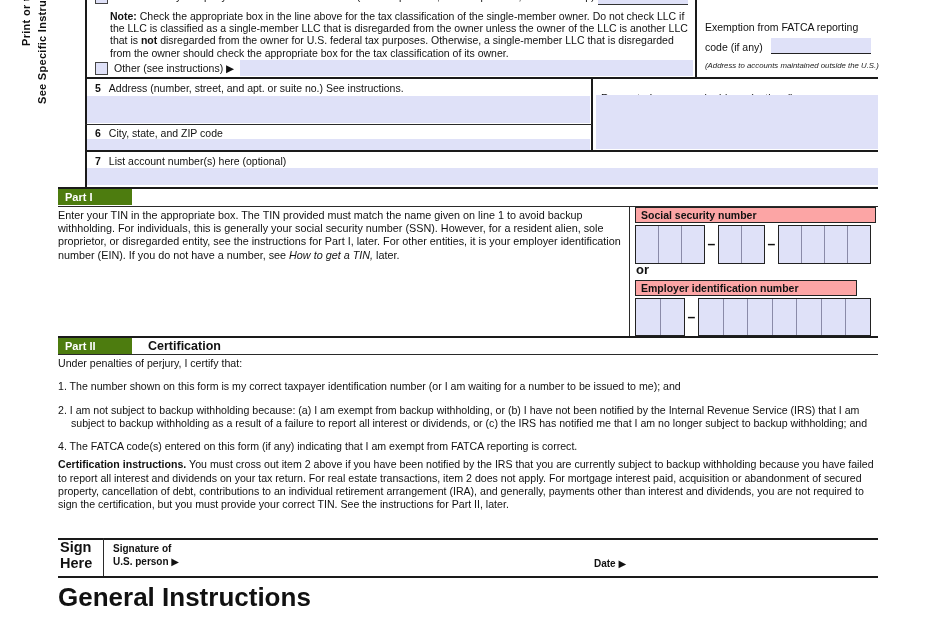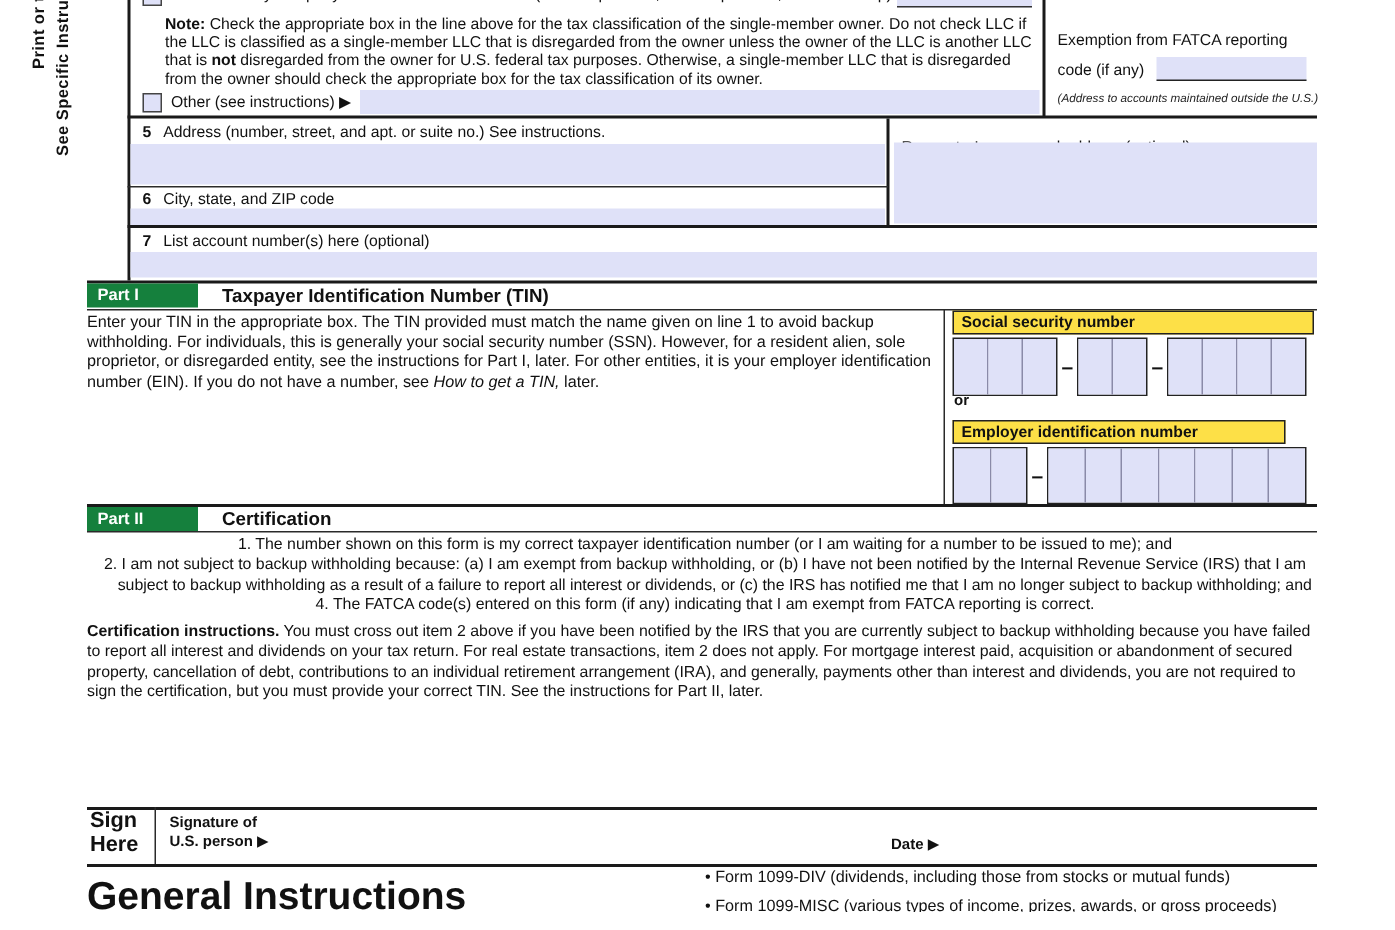--- a/index.html
+++ b/index.html
@@ -12,32 +12,32 @@
   .thin{background:#2a2a2a;}
   .field{background:#dfe1f8;}
   .checkbox{width:13px;height:13px;background:#dfe1f8;border:1.4px solid #444;box-sizing:border-box;flex:0 0 auto;}
   .rot{position:absolute;transform:rotate(-90deg);transform-origin:0 0;white-space:nowrap;font-weight:bold;font-size:11px;letter-spacing:.3px;}
   .smalltext{font-size:10.5px;line-height:12.2px;}
   .b{font-weight:bold;}
   .i{font-style:italic;}
   .rowlabel{display:flex;font-size:10.5px;}
   .rowlabel .num{font-weight:bold;margin-right:8px;}
   .part-header{display:flex;align-items:center;}
-  .part-badge{width:74px;height:15.5px;background:#15803d;color:#fff;font-weight:bold;font-size:11px;display:flex;align-items:center;padding-left:7px;box-sizing:border-box;}
+  .part-badge{width:74px;height:15.5px;background:#4d7c0f;color:#fff;font-weight:bold;font-size:11px;display:flex;align-items:center;padding-left:7px;box-sizing:border-box;}
   .part-title{margin-left:16px;font-weight:bold;font-size:12.5px;}
-  .tin-header{border:1.5px solid #222;background:#fde047;font-weight:bold;font-size:10.5px;display:flex;align-items:center;padding-left:5px;box-sizing:border-box;height:16px;}
+  .tin-header{border:1.5px solid #222;background:#fca5a5;font-weight:bold;font-size:10.5px;display:flex;align-items:center;padding-left:5px;box-sizing:border-box;height:16px;}
   .tin-row{display:flex;align-items:center;}
   .tin-group{display:flex;border:1.8px solid #222;height:37px;box-sizing:content-box;}
   .tin-cell{width:22px;background:#dfe1f8;border-right:1px solid #8a8aa8;}
   .tin-cell:last-child{border-right:none;}
   .tin-dash{width:13px;text-align:center;font-weight:bold;font-size:14px;}
   .ein .tin-cell{width:23.5px;}
   .ein .tin-group, .ein .tin-cell{height:36px;}
   .p2text{font-size:10.6px;line-height:13.3px;}
-  .p2item{padding-left:13px;text-indent:-13px;margin-top:0;text-align:center;}
+  .p2item{padding-left:13px;text-indent:-13px;margin-top:10px;}
   .gi-text{font-size:10.8px;line-height:13.2px;}
 </style>
 </head>
 <body>
 
 <div id="page">
 
   <div class="rot" style="left:20px;top:46px;">Print or type</div>
   <div class="rot" style="left:36px;top:104px;">See Specific Instructions</div>
 
@@ -97,21 +97,20 @@
   <div class="abs field" style="left:87px;top:139px;width:503px;height:11px;"></div>
 
   <div class="abs rowlabel" style="left:95px;top:155px;">
     <span class="num">7</span>
     <span>List account number(s) here (optional)</span>
   </div>
   <div class="abs field" style="left:87px;top:168px;width:791px;height:17px;"></div>
 
   <div class="abs part-header" style="left:58px;top:189px;">
     <div class="part-badge">Part I</div>
-    <div class="part-title">Taxpayer Identification Number (TIN)</div>
   </div>
 
   <div class="abs" style="left:58px;top:209px;width:567px;font-size:10.8px;line-height:13.2px;">
     <div><span>Enter your TIN in the appropriate box. The TIN provided must match the name given on line 1 to avoid backup withholding. For individuals, this is generally your social security number (SSN). However, for a resident alien, sole proprietor, or disregarded entity, see the instructions for Part I, later. For other entities, it is your employer identification number (EIN). If you do not have a number, see </span><span class="i">How to get a TIN,</span><span> later.</span></div>
   </div>
 
   <div class="abs tin-header" style="left:635px;top:206.5px;width:241px;">Social security number</div>
   <div class="abs tin-row" style="left:635px;top:224.5px;">
     <div class="tin-group">
       <div class="tin-cell"></div>
@@ -125,21 +124,21 @@
     </div>
     <div class="tin-dash">–</div>
     <div class="tin-group">
       <div class="tin-cell"></div>
       <div class="tin-cell"></div>
       <div class="tin-cell"></div>
       <div class="tin-cell"></div>
     </div>
   </div>
 
-  <div class="abs b" style="left:636px;top:262px;font-size:10px;text-align:center;">or</div>
+  <div class="abs b" style="left:636px;top:262px;font-size:13px;text-align:center;">or</div>
 
   <div class="abs tin-header" style="left:635px;top:279.5px;width:222px;">Employer identification number</div>
   <div class="abs tin-row ein" style="left:635px;top:297.5px;">
     <div class="tin-group">
       <div class="tin-cell"></div>
       <div class="tin-cell"></div>
     </div>
     <div class="tin-dash">–</div>
     <div class="tin-group">
       <div class="tin-cell"></div>
@@ -151,38 +150,35 @@
       <div class="tin-cell"></div>
     </div>
   </div>
 
   <div class="abs part-header" style="left:58px;top:338px;">
     <div class="part-badge">Part II</div>
     <div class="part-title">Certification</div>
   </div>
 
   <div class="abs p2text" style="left:58px;top:357px;width:824px;">
+    <div>Under penalties of perjury, I certify that:</div>
     <div class="p2item">1. The number shown on this form is my correct taxpayer identification number (or I am waiting for a number to be issued to me); and</div>
     <div class="p2item">2. I am not subject to backup withholding because: (a) I am exempt from backup withholding, or (b) I have not been notified by the Internal Revenue Service (IRS) that I am subject to backup withholding as a result of a failure to report all interest or dividends, or (c) the IRS has notified me that I am no longer subject to backup withholding; and</div>
     <div class="p2item">4. The FATCA code(s) entered on this form (if any) indicating that I am exempt from FATCA reporting is correct.</div>
     <div style="margin-top:5px;"><span class="b">Certification instructions.</span><span> You must cross out item 2 above if you have been notified by the IRS that you are currently subject to backup withholding because you have failed to report all interest and dividends on your tax return. For real estate transactions, item 2 does not apply. For mortgage interest paid, acquisition or abandonment of secured property, cancellation of debt, contributions to an individual retirement arrangement (IRA), and generally, payments other than interest and dividends, you are not required to sign the certification, but you must provide your correct TIN. See the instructions for Part II, later.</span></div>
   </div>
 
   <div class="abs b" style="left:60px;top:540px;font-size:14.5px;line-height:15.5px;">
     <div>Sign</div>
     <div>Here</div>
   </div>
   <div class="abs b" style="left:113px;top:543px;font-size:10px;line-height:12.5px;">
     <div>Signature of</div>
     <div>U.S. person ▶</div>
   </div>
   <div class="abs" style="left:230px;top:545px;width:350px;height:28px;"></div>
   <div class="abs b" style="left:594px;top:558px;font-size:10px;">Date ▶</div>
   <div class="abs" style="left:640px;top:545px;width:230px;height:28px;"></div>
 
   <div class="abs b" style="left:58px;top:582px;font-size:26px;">General Instructions</div>
   <div class="abs gi-text" style="left:58px;top:610px;width:400px;">Section references are to the Internal Revenue Code unless otherwise</div>
-  <div class="abs gi-text" style="left:470px;top:579px;width:382px;">
-    <div>• Form 1099-DIV (dividends, including those from stocks or mutual funds)</div>
-    <div style="margin-top:6px;">• Form 1099-MISC (various types of income, prizes, awards, or gross proceeds)</div>
-  </div>
 
 </div>
 
 </body></html>

